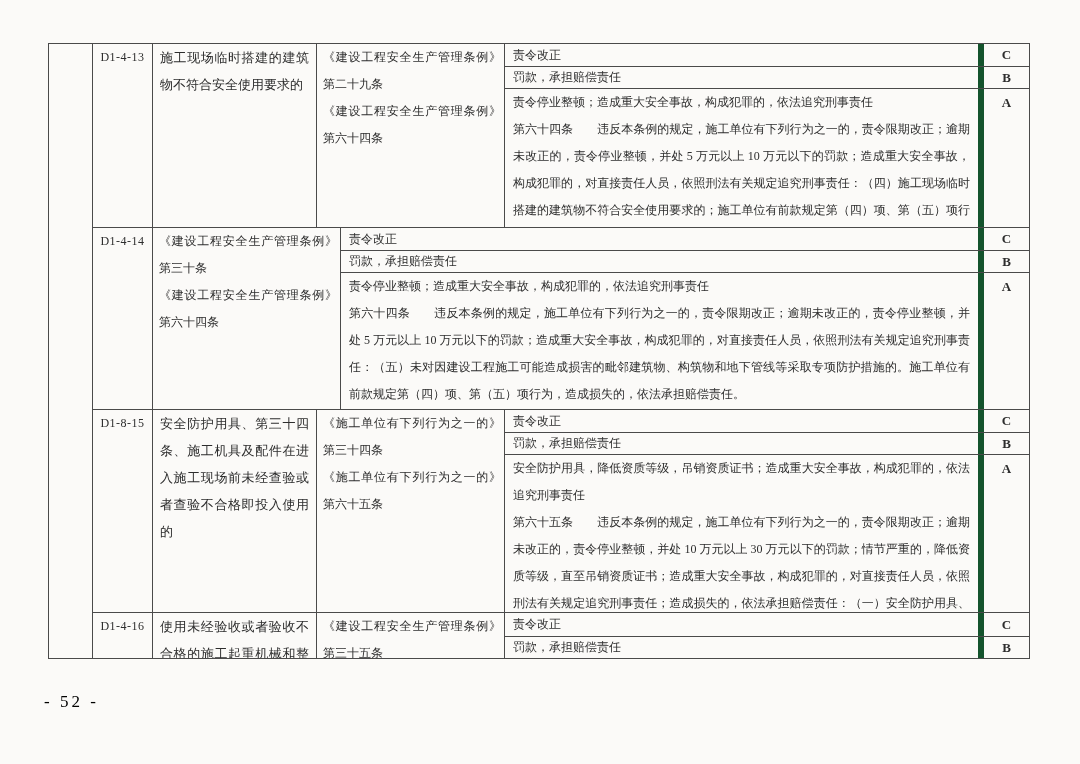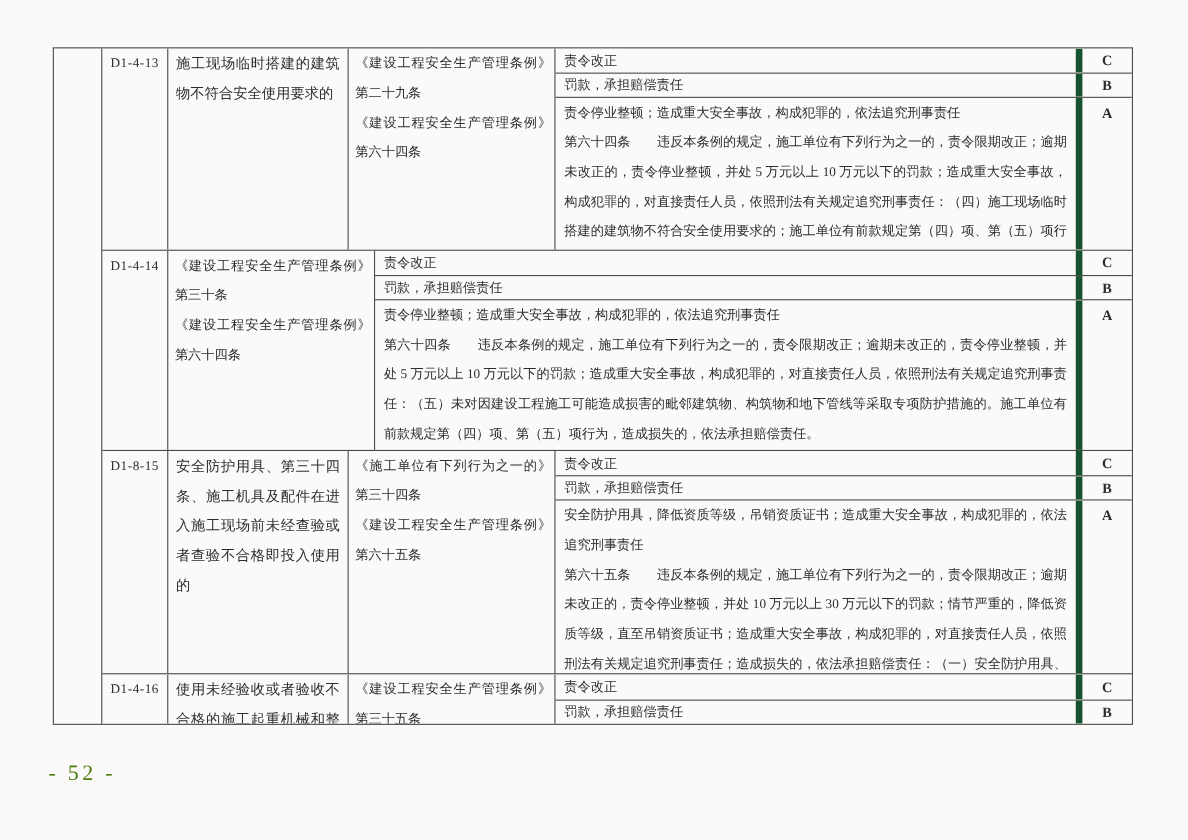--- a/index.html
+++ b/index.html
@@ -37,23 +37,23 @@
   .fixed .pen { display: flex; align-items: center; line-height: normal; }
   .grade {
     width: 45px; font-size: 13px; font-weight: bold;
     display: flex; align-items: center; justify-content: center;
   }
   .sub-a .grade { align-items: flex-start; line-height: 27px; display: block; text-align: center; }
   .pen-par { text-align: justify; }
   .page-num {
     position: absolute;
     left: 44px; top: 692px;
-    font-size: 20px;
+    font-size: 17px;
     letter-spacing: 3px;
-    color: #4d7c0f;
+    color: #000000;
     white-space: pre;
     text-align: right;
   }
 </style>
 </head>
 <body>
 
 <div class="doc-table">
   <div class="margin-col"></div>
   <div class="rows-col">
@@ -107,21 +107,21 @@
           <div class="grade">A</div>
         </div>
       </div>
     </div>
 
     <div class="trow r3">
       <div class="cell code">D1-8-15</div>
       <div class="cell desc">安全防护用具、第三十四条、施工机具及配件在进入施工现场前未经查验或者查验不合格即投入使用的</div>
       <div class="cell legal">
         <div class="legal-ref">《施工单位有下列行为之一的》第三十四条</div>
-        <div class="legal-ref">《建设工程安全生产管理条例》第六十五条</div>
+        <div class="legal-ref">《施工单位有下列行为之一的》第六十五条</div>
       </div>
       <div class="penblock">
         <div class="subrow sub-c fixed">
           <div class="pen">责令改正</div>
           <div class="grade">C</div>
         </div>
         <div class="subrow sub-b fixed">
           <div class="pen">罚款，承担赔偿责任</div>
           <div class="grade">B</div>
         </div>

